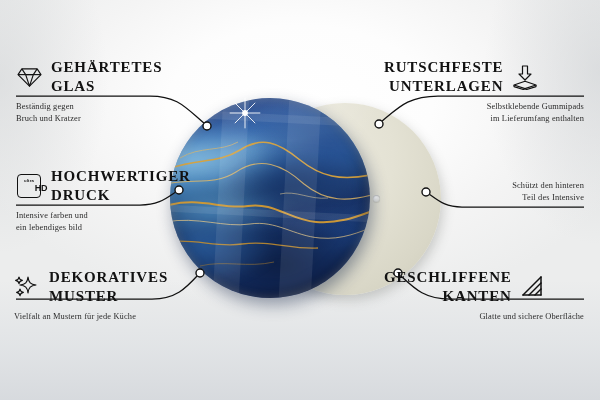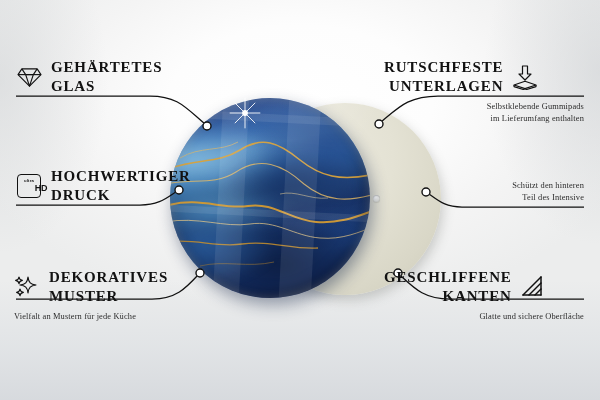--- a/index.html
+++ b/index.html
@@ -204,34 +204,42 @@
             <path d="M5,3 L9,9 L13,21 L17,9 L21,3"></path>
             <path d="M9,9 L17,9"></path>
           </g>
         </svg>
       </span>
       <span class="title">
         <span>GEHÄRTETES</span><br>
         <span>GLAS</span>
       </span>
     </div>
+    <div class="sub">
+      <span>Beständig gegen</span><br>
+      <span>Bruch und Kratzer</span>
+    </div>
   </div>
 
   <div class="feat left" style="left:16px;top:167px;width:180px;">
     <div class="head">
       <span class="icon">
         <span class="hdbox">
           <span class="u">ultra</span>
           <span class="h">HD</span>
         </span>
       </span>
       <span class="title">
         <span>HOCHWERTIGER</span><br>
         <span>DRUCK</span>
       </span>
+    </div>
+    <div class="sub">
+      <span>Intensive farben und</span><br>
+      <span>ein lebendiges bild</span>
     </div>
   </div>
 
   <div class="feat left" style="left:14px;top:268px;width:185px;">
     <div class="head">
       <span class="icon">
         <svg width="26" height="24" viewBox="0 0 26 24">
           <g fill="none" stroke="#111" stroke-width="1.15" stroke-linejoin="round">
             <path d="M14,2 C14.6,7.4 16.6,9.4 22,10 C16.6,10.6 14.6,12.6 14,18 C13.4,12.6 11.4,10.6 6,10 C11.4,9.4 13.4,7.4 14,2 Z"></path>
             <path d="M5,2 C5.3,4.3 6.1,5.1 8.4,5.4 C6.1,5.7 5.3,6.5 5,8.8 C4.7,6.5 3.9,5.7 1.6,5.4 C3.9,5.1 4.7,4.3 5,2 Z"></path>

